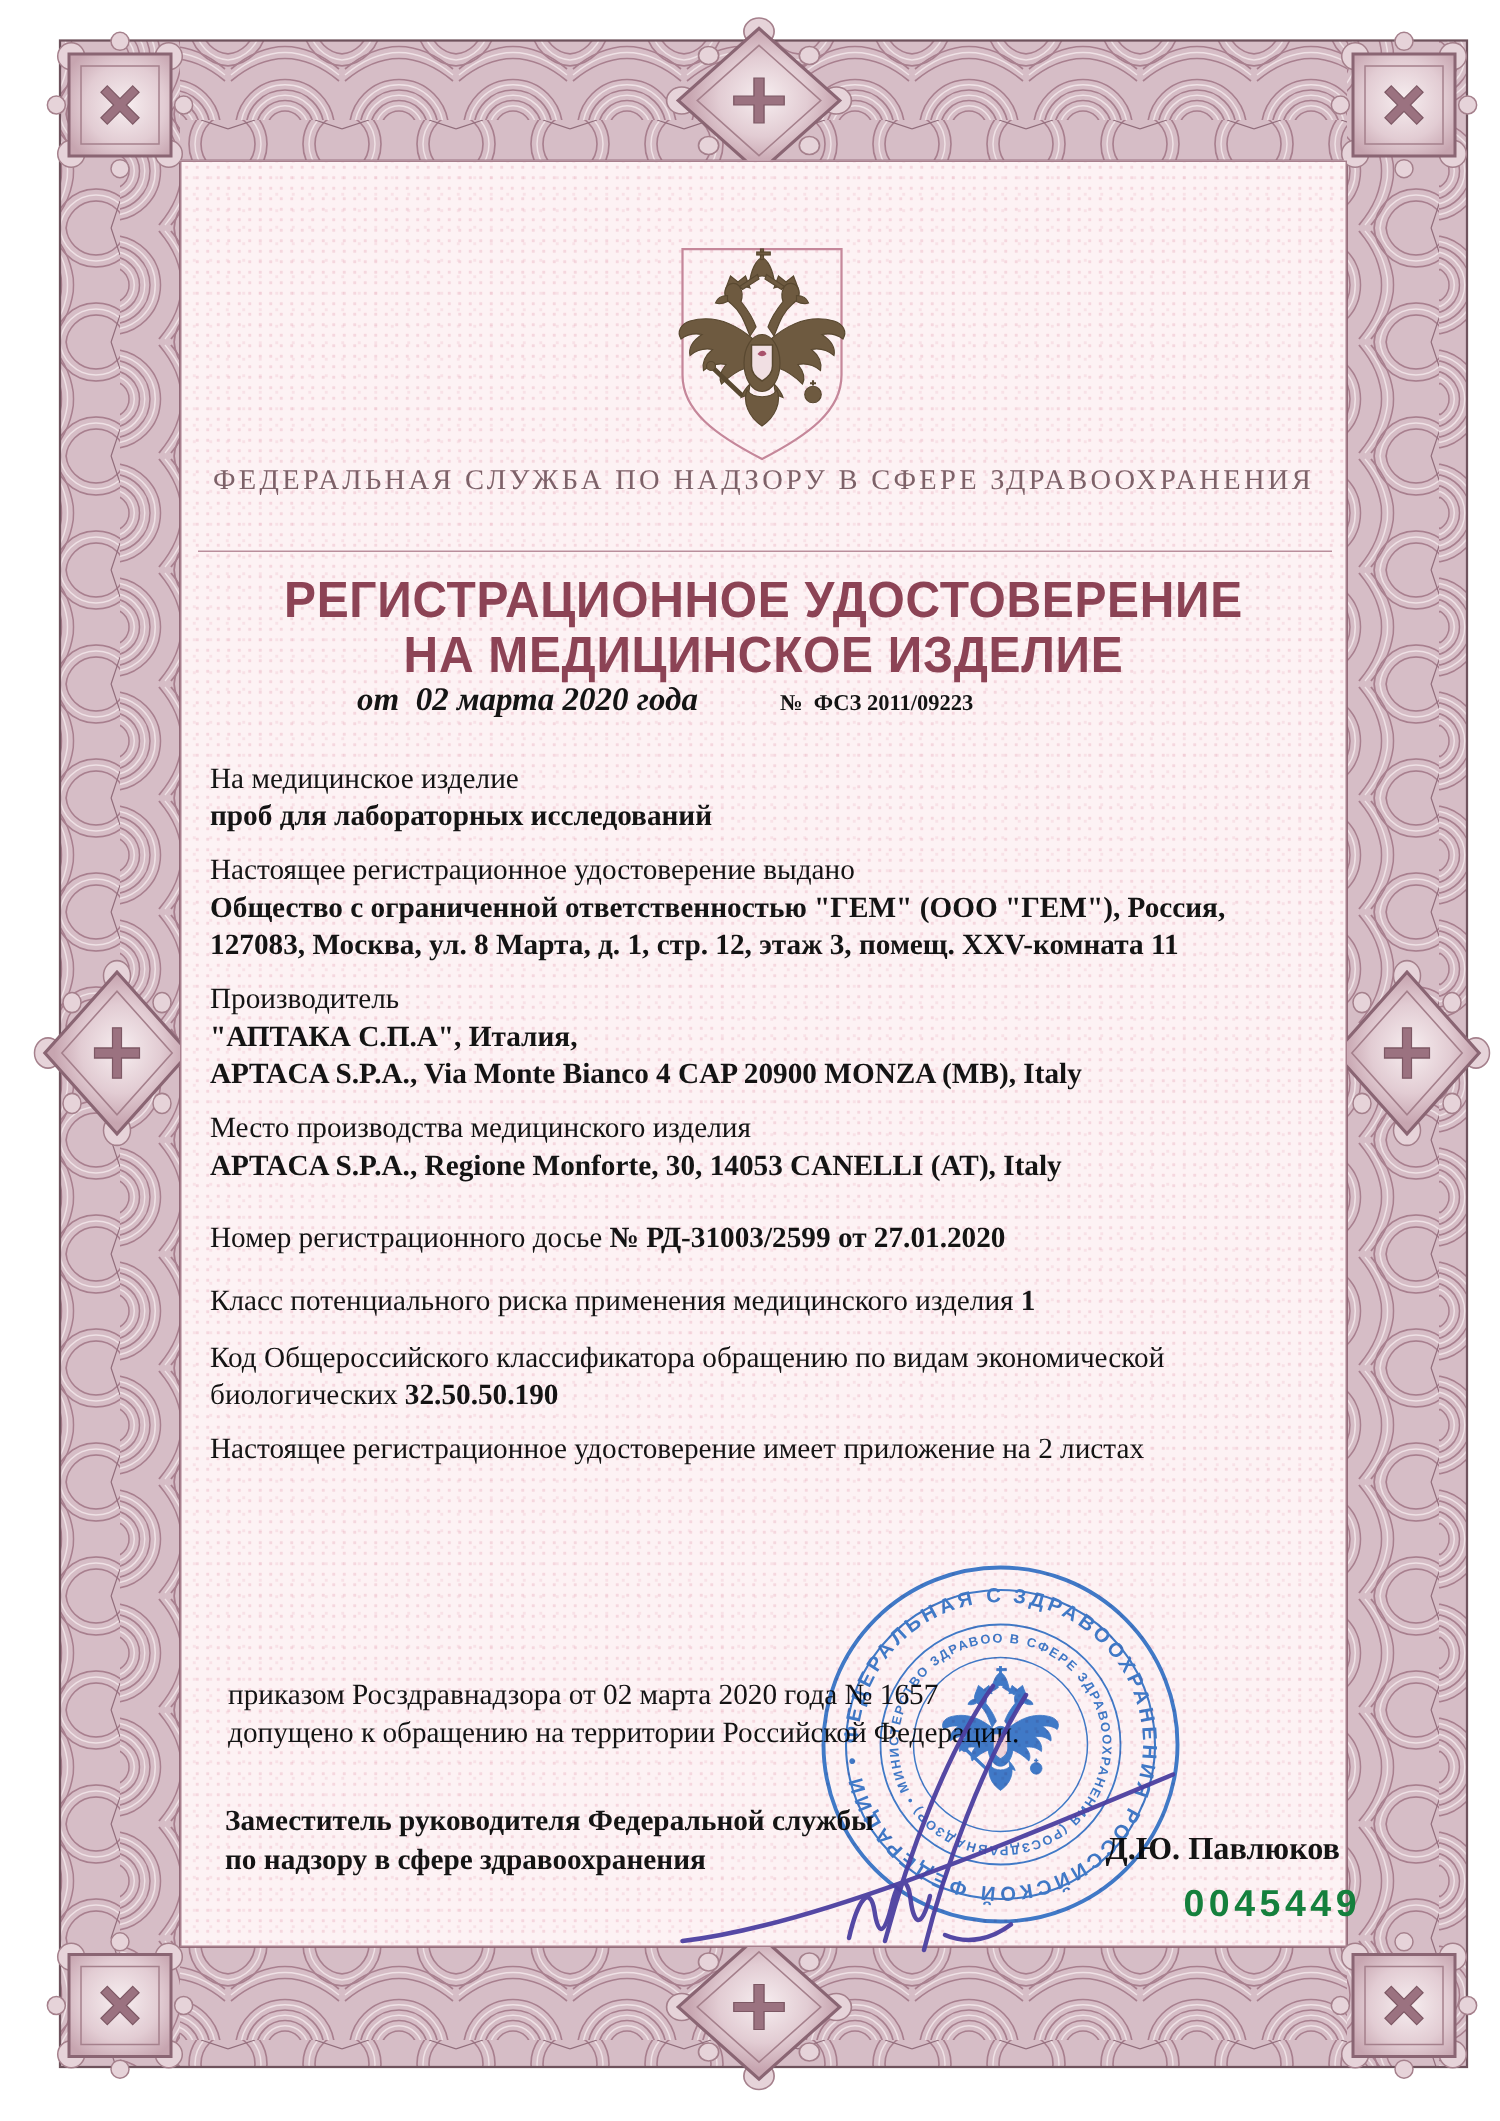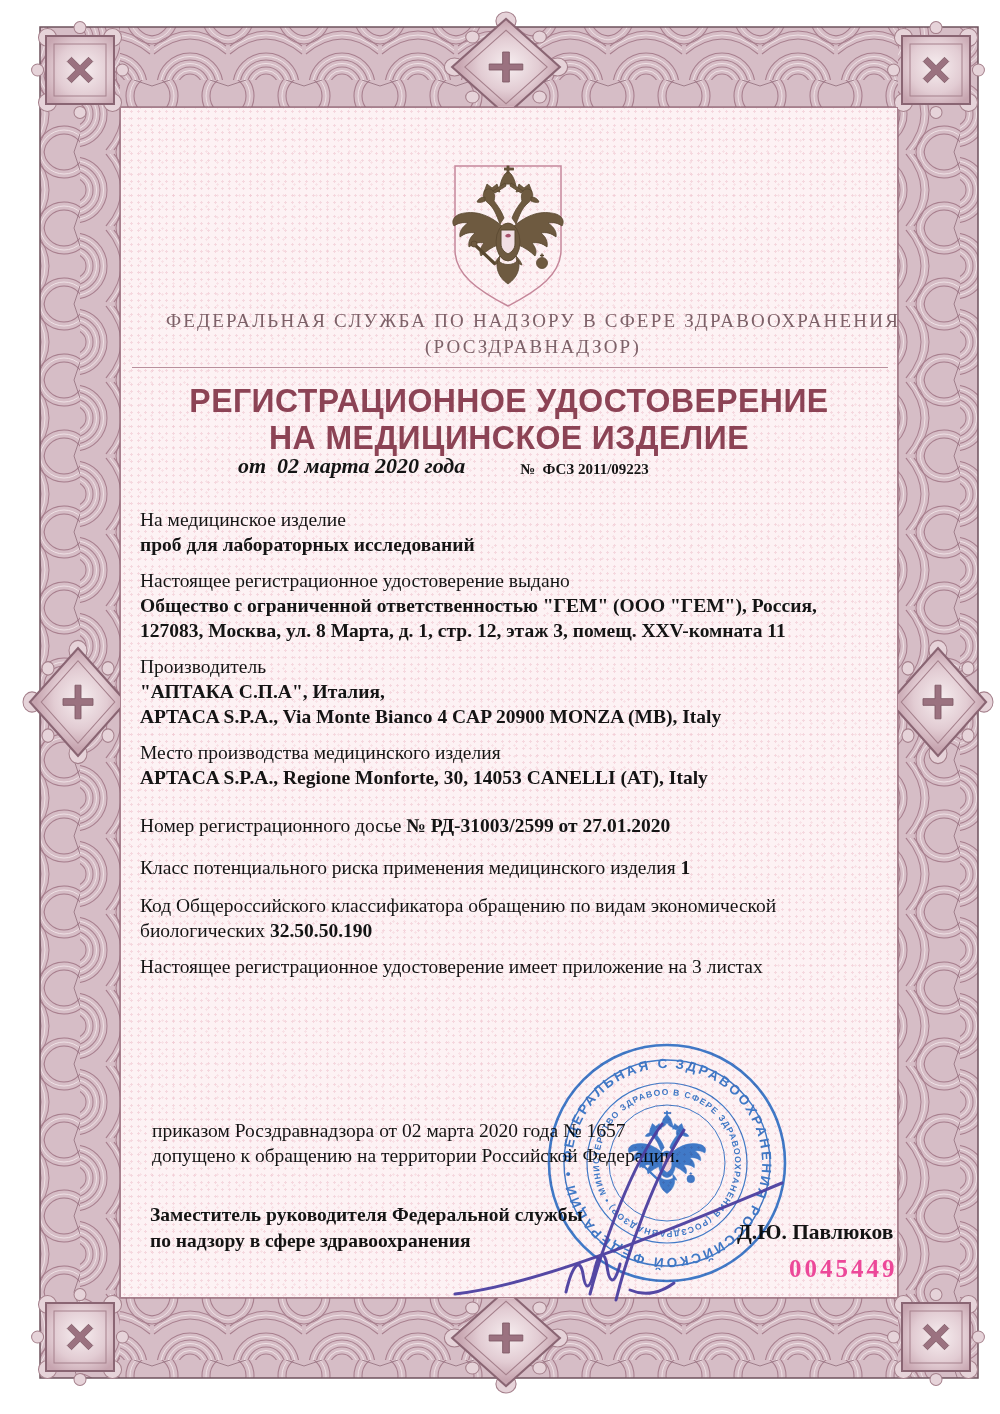--- a/index.html
+++ b/index.html
@@ -19,43 +19,43 @@
            radial-gradient(rgba(235,183,196,.45) 1px, transparent 1.3px),
            radial-gradient(rgba(235,183,196,.28) 1px, transparent 1.3px);
          background-size:7px 7px, 11px 11px;
          background-position:0 0, 3px 5px;
          border:1px solid #a87f8d;
          box-sizing:border-box;}
 
   .layer{position:absolute;z-index:3;}
 
   #agency1,#agency2{left:120px;width:778px;text-align:center;color:#7d6168;
-         font-size:19px;letter-spacing:2.2px;padding-left:24px;}
+         font-size:19px;letter-spacing:2.2px;}
   #agency1{top:310px;}
   #agency2{top:336px;}
   #rule{top:367px;left:132px;width:756px;height:1px;background:#b98e9b;}
 
   .titleline{left:120px;width:778px;text-align:center;color:#8c4355;
          font-family:"Liberation Sans", sans-serif;font-weight:bold;font-size:34px;
          transform:scaleX(.94);transform-origin:center;letter-spacing:.5px;}
   #title1{top:381px;}
   #title2{top:418px;}
   #dateline{left:238px;top:453px;font-size:22px;font-weight:bold;font-style:italic;}
   #numberline{left:520px;top:461px;font-size:15px;font-weight:bold;}
 
   #bodytext{left:140px;top:507px;width:746px;font-size:19.5px;line-height:25px;}
   #bodytext .para{margin:0 0 11px 0;}
   #bodytext .gap-lg{margin-bottom:17px;margin-top:23px;}
   #bodytext .gap-md{margin-bottom:13px;}
 
   #orderblock{left:152px;top:1118px;font-size:19.5px;line-height:25px;}
   #signerblock{left:150px;top:1202px;font-size:19.5px;line-height:26px;font-weight:bold;}
   #signername{left:737px;top:1220px;font-size:21.5px;font-weight:bold;}
-  #serial{left:789px;top:1255px;font-family:Liberation Serif, serif;font-weight:bold;
-          font-size:25px;letter-spacing:3px;color:#ec4899;}
+  #serial{left:789px;top:1255px;font-family:Liberation Sans, sans-serif;font-weight:bold;
+          font-size:25px;letter-spacing:3px;color:#15803d;}
 
   #emblem{left:447px;top:158px;z-index:3;}
   #stamp{left:541px;top:1037px;z-index:4;mix-blend-mode:multiply;opacity:.92;}
   #signature{left:430px;top:1098px;z-index:5;}
 </style>
 </head>
 <body>
 
 <div id="page">
 
@@ -162,21 +162,20 @@
       </g>
     </defs>
   </svg>
 
   <svg id="emblem" class="abs" width="122" height="152" viewBox="0 0 122 152">
     <path d="M8,8 H114 V92 C114,116 92,132 61,148 C30,132 8,116 8,92 Z" fill="none" stroke="#c5879a" stroke-width="1.5"></path>
     <use href="#eagleAll" transform="translate(1,8)" fill="#6e5a40" stroke="#594830" stroke-width="0.8"></use>
   </svg>
 
   <div id="agency1" class="layer">ФЕДЕРАЛЬНАЯ СЛУЖБА ПО НАДЗОРУ В СФЕРЕ ЗДРАВООХРАНЕНИЯ</div>
-  <div id="agency2" class="layer">(РОСЗДРАВНАДЗОР)</div>
   <div id="rule" class="layer"></div>
 
   <div id="title1" class="layer titleline">РЕГИСТРАЦИОННОЕ УДОСТОВЕРЕНИЕ</div>
   <div id="title2" class="layer titleline">НА МЕДИЦИНСКОЕ ИЗДЕЛИЕ</div>
   <div id="dateline" class="layer pre">от  02 марта 2020 года</div>
   <div id="numberline" class="layer pre">№  ФСЗ 2011/09223</div>
 
   <div id="bodytext" class="layer">
     <div class="para">
       <div>На медицинское изделие</div>
@@ -200,21 +199,21 @@
       <span>Номер регистрационного досье </span><span class="b">№ РД-31003/2599 от 27.01.2020</span>
     </div>
     <div class="para gap-md">
       <span>Класс потенциального риска применения медицинского изделия </span><span class="b">1</span>
     </div>
     <div class="para">
       <div>Код Общероссийского классификатора обращению по видам экономической</div>
       <div><span>биологических </span><span class="b">32.50.50.190</span></div>
     </div>
     <div class="para">
-      <div>Настоящее регистрационное удостоверение имеет приложение на 3 листах</div>
+      <div>Настоящее регистрационное удостоверение имеет приложение на 2 листах</div>
     </div>
   </div>
 
   <div id="orderblock" class="layer">
     <div>приказом Росздравнадзора от 02 марта 2020 года № 1657</div>
     <div>допущено к обращению на территории Российской Федерации.</div>
   </div>
 
   <div id="signerblock" class="layer">
     <div>Заместитель руководителя Федеральной службы</div>

